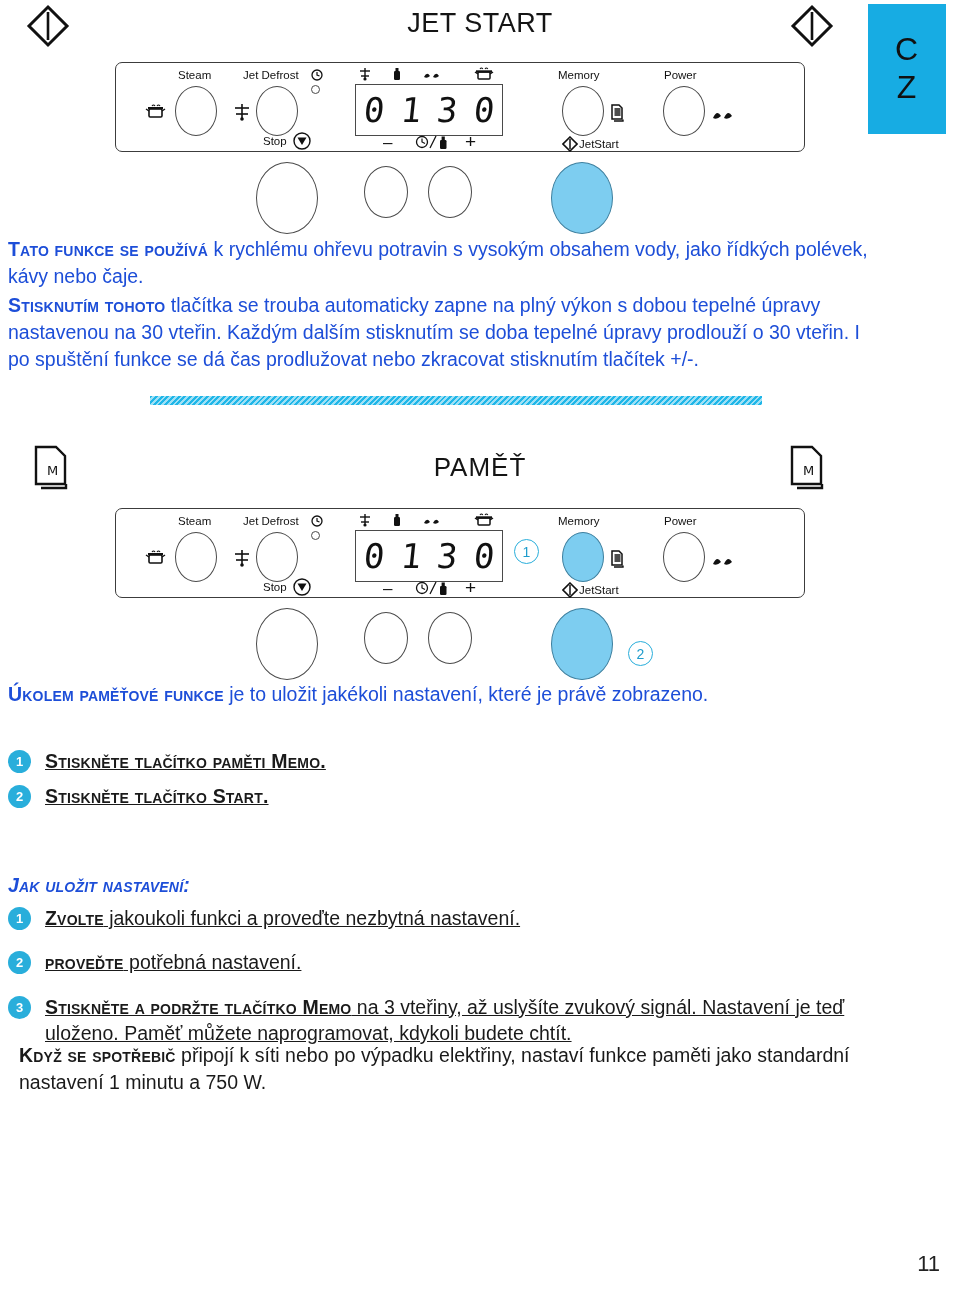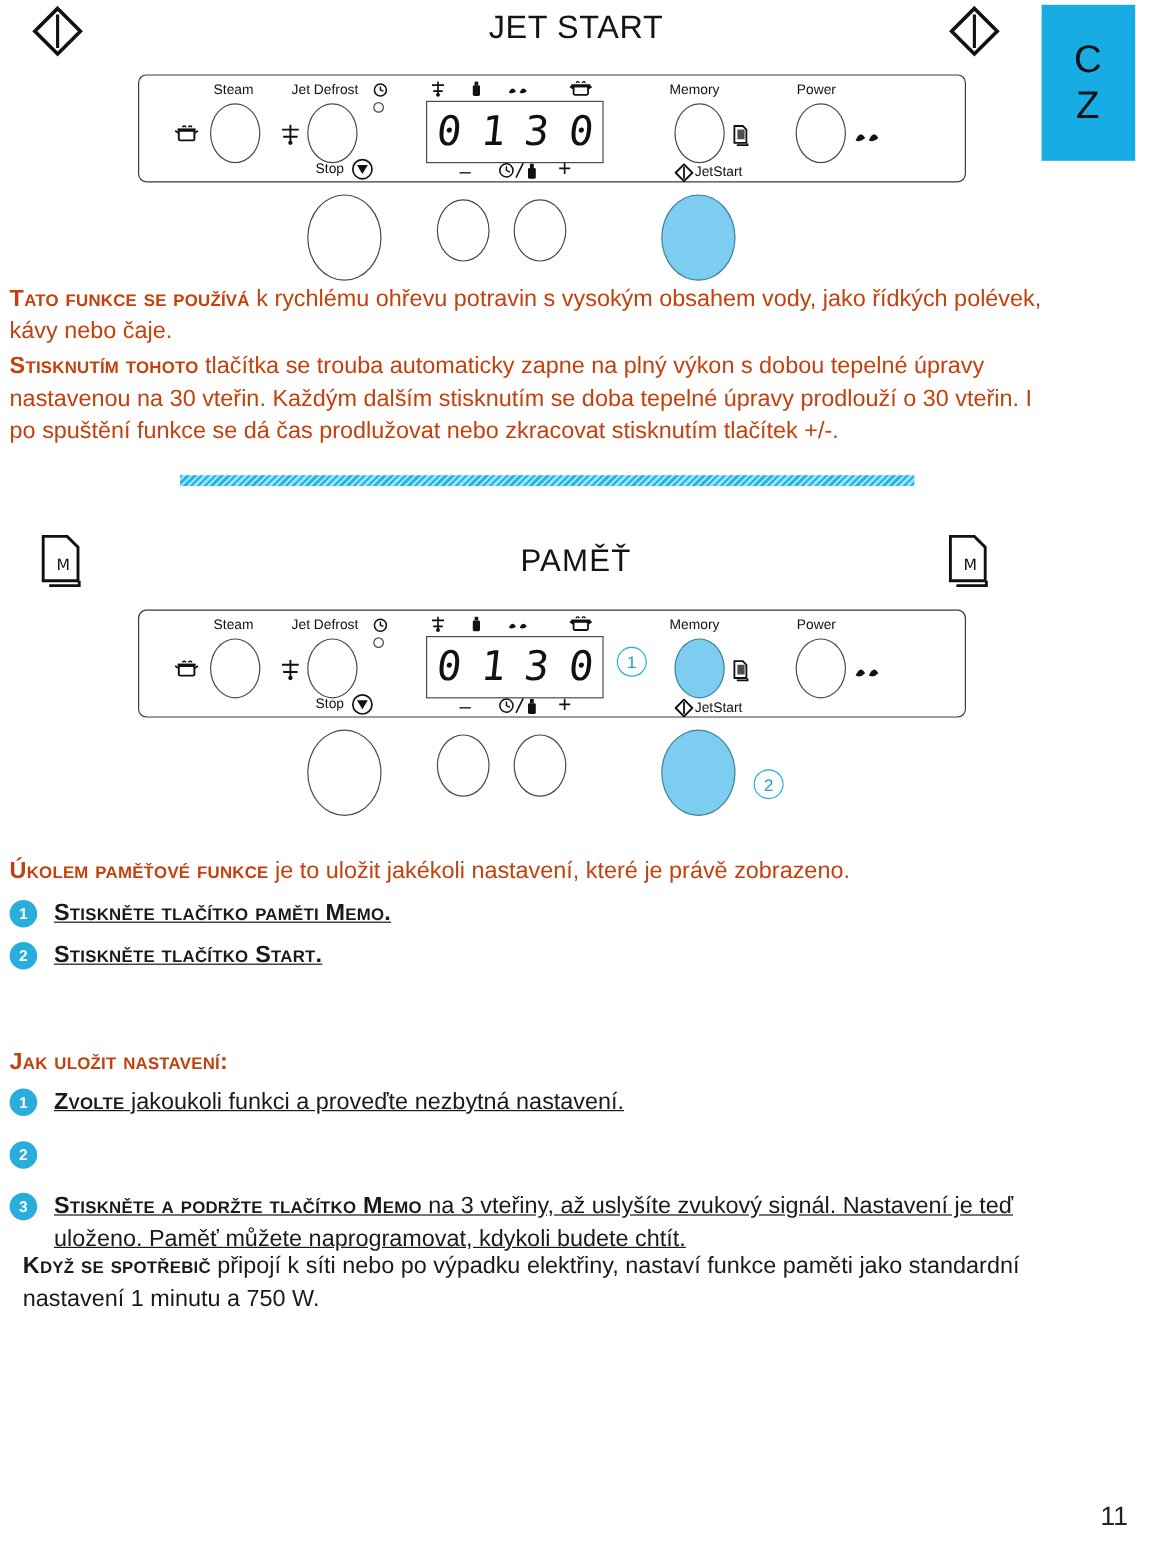--- a/index.html
+++ b/index.html
@@ -65,21 +65,21 @@
   
   .callout{
     position:absolute;width:25px;height:25px;border:1.6px solid #29AEDB;border-radius:50%;
     color:#1f9ccc;font-size:14px;display:flex;align-items:center;justify-content:center;
     box-sizing:border-box;background:transparent;
   }
 
   
   .body-text{
     position:absolute;left:8px;width:860px;
-    font-size:19.5px;line-height:1.38;color:#c2410c;
+    font-size:19.5px;line-height:1.38;color:#1d4ed8;
   }
   .body-text p{margin:0 0 0 0;}
   .sc{font-variant:small-caps;font-weight:700;letter-spacing:.2px;}
 
   
   .sect-title{
     position:absolute;left:0;right:0;text-align:center;
     font-size:26px;letter-spacing:1px;color:#141414;
   }
 
@@ -397,46 +397,47 @@
     </div>
 
     <div class="knob" style="left:141px;top:100px;width:62px;height:72px;"></div>
     <div class="knob" style="left:249px;top:104px;width:44px;height:52px;"></div>
     <div class="knob" style="left:313px;top:104px;width:44px;height:52px;"></div>
     <div class="knob blue" style="left:436px;top:100px;width:62px;height:72px;"></div>
 
     <div class="callout" style="left:513px;top:133px;">2</div>
   </div>
 
-  <div class="body-text" style="top:713px;">
+  <div class="body-text" style="top:681px;">
     <p><span class="sc">Úkolem paměťové funkce</span><span> je to uložit jakékoli nastavení, které je právě zobrazeno.</span></p>
   </div>
 
   <div class="steps" style="top:748px;">
     <div class="step">
       <div class="bullet">1</div>
       <div class="step-text"><span class="sc">Stiskněte tlačítko paměti Memo.</span></div>
     </div>
     <div class="step">
       <div class="bullet">2</div>
       <div class="step-text"><span class="sc">Stiskněte tlačítko Start.</span></div>
     </div>
   </div>
 
-  <div class="body-text" style="top:872px;">
+  <div class="body-text" style="top:872px;font-style:italic;">
     <p><span class="sc">Jak uložit nastavení:</span></p>
   </div>
 
   <div class="steps" style="top:905px;">
     <div class="step" style="margin-bottom:18px;">
       <div class="bullet">1</div>
       <div class="step-text"><span class="sc">Zvolte</span><span> jakoukoli funkci a proveďte nezbytná nastavení.</span></div>
     </div>
     <div class="step" style="margin-bottom:18px;">
       <div class="bullet">2</div>
+      <div class="step-text"><span class="sc">proveďte</span><span> potřebná nastavení.</span></div>
     </div>
     <div class="step">
       <div class="bullet">3</div>
       <div class="step-text" style="width:845px;"><span class="sc">Stiskněte a podržte tlačítko Memo</span><span> na 3 vteřiny, až uslyšíte zvukový signál. Nastavení je teď uloženo. Paměť můžete naprogramovat, kdykoli budete chtít.</span></div>
     </div>
   </div>
 
   <div class="plain-para" style="top:1042px;">
     <span class="sc">Když se spotřebič</span><span> připojí k síti nebo po výpadku elektřiny, nastaví funkce paměti jako standardní nastavení 1 minutu a 750 W.</span>
   </div>

